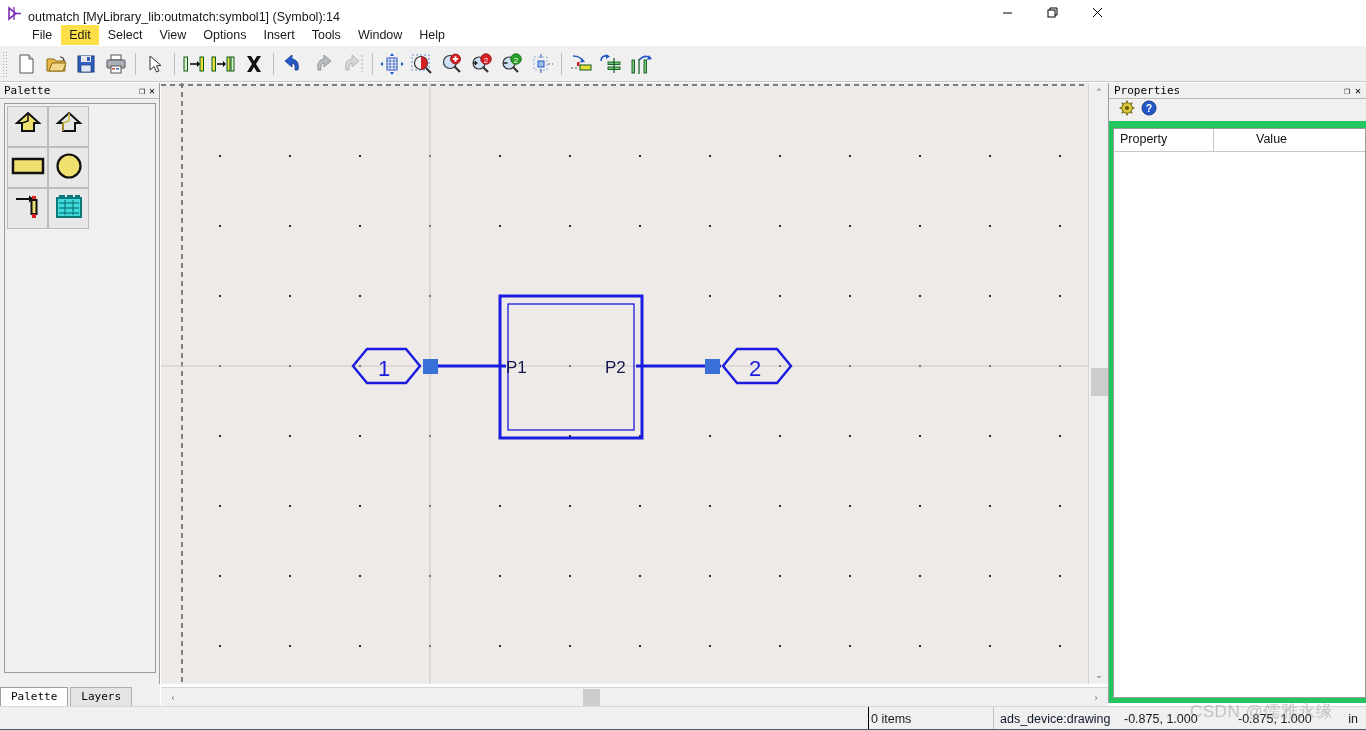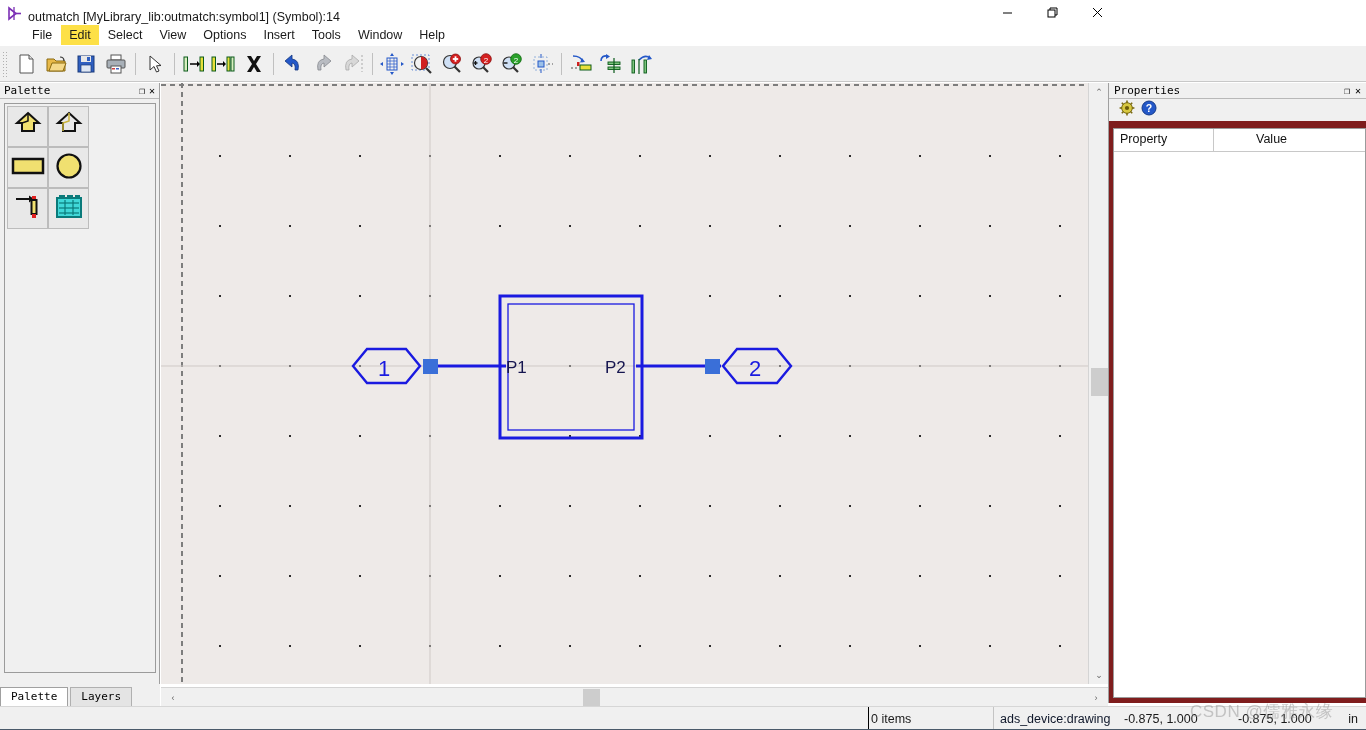--- a/index.html
+++ b/index.html
@@ -153,21 +153,21 @@
   #hscroll .arrow.left { left: 3px; }
   #hscroll .arrow.right { right: 3px; }
   #hthumb {
     position: absolute; left: 422px; top: 1px; width: 17px; height: 17px;
     background: #cdcdcd;
   }
 
   
   #props-panel {
     position: absolute; left: 1108px; top: 83px; width: 258px; height: 620px;
-    background: #7f1d1d;
+    background: #22c55e;
     border-left: 1px solid #a0a0a0;
   }
   #props-header {
     height: 16px; background: #f0f0f0;
     border-bottom: 1px solid #b8b8b8;
     display: flex; align-items: center;
     font-family: "DejaVu Sans Mono", monospace;
     font-size: 11px; color: #000; padding-left: 5px;
   }
   #props-header .hdr-btns { margin-left: auto; display: flex; gap: 5px; padding-right: 5px; }

